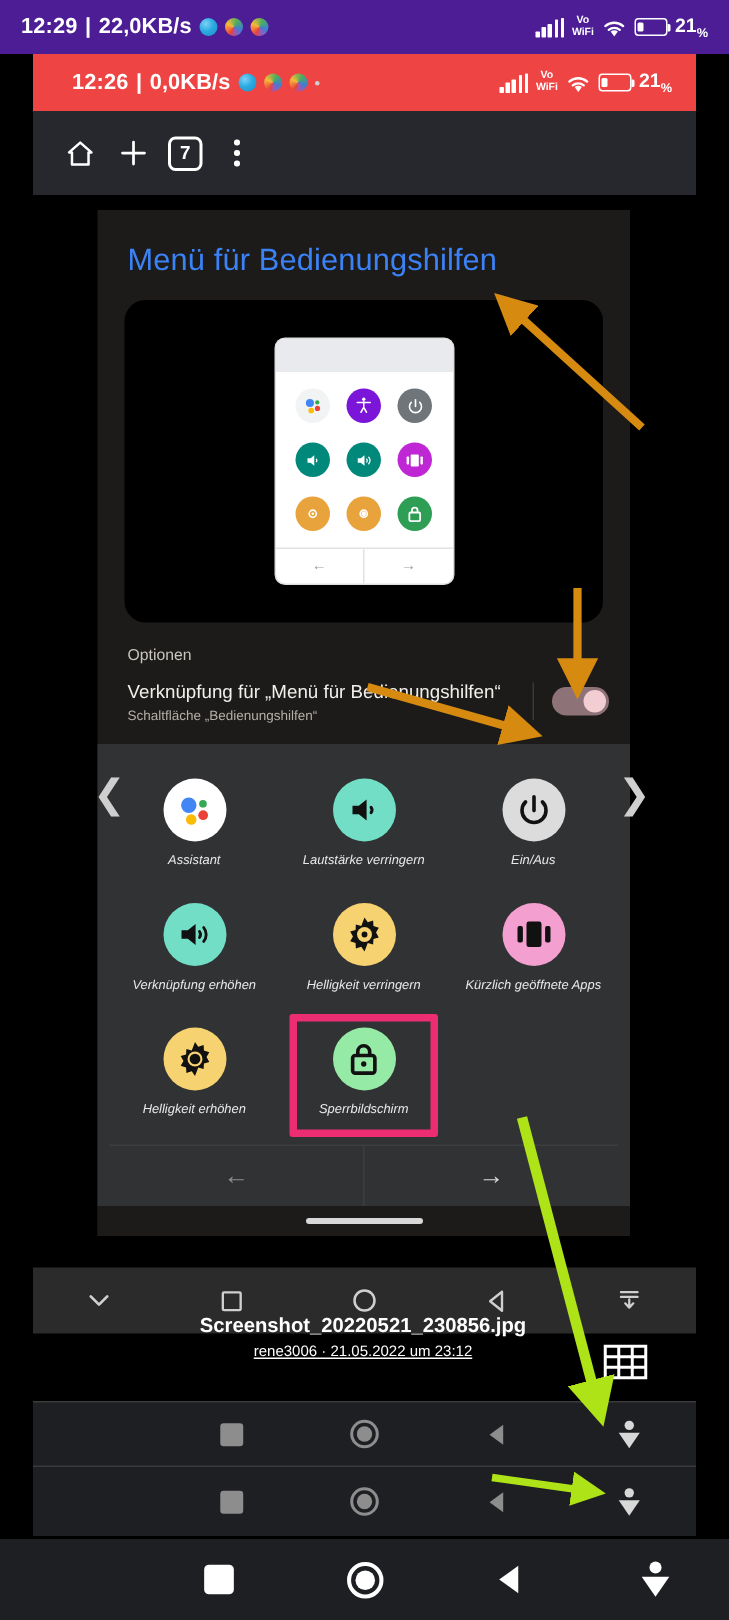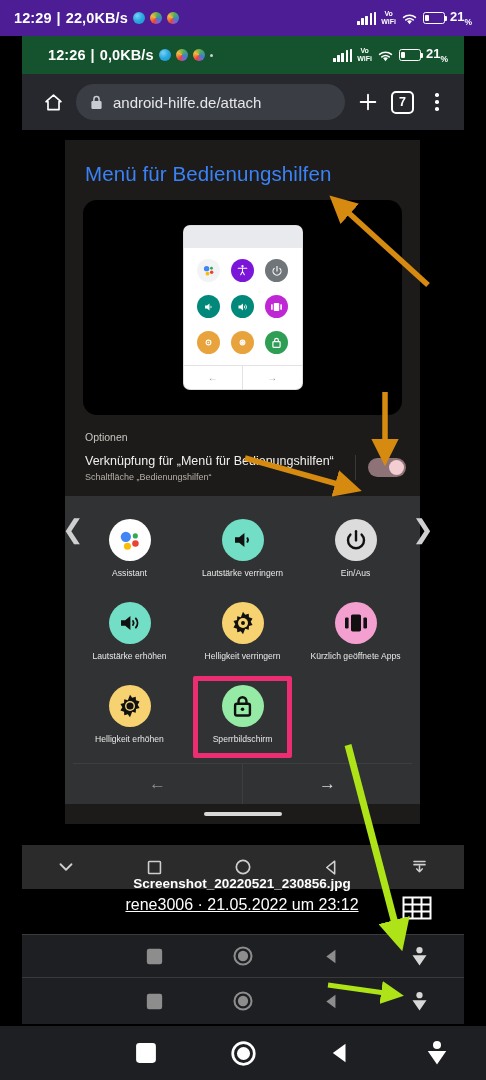--- a/index.html
+++ b/index.html
@@ -32,21 +32,21 @@
   .sigbars i:nth-child(5){height:13px;}
   .vowifi { font-size: 7px; line-height: 7.6px; font-weight: 700; text-align:center; }
   .batt { width:22px; height:11.5px; border:1.6px solid #fff; border-radius:2.6px; position:relative; display:flex; align-items:center; padding:1.3px; }
   .batt::after { content:""; position:absolute; right:-3.4px; top:3px; width:2px; height:5px; background:#fff; border-radius:0 1px 1px 0; }
   .batt span { display:block; height:100%; background:#fff; border-radius:1px; width:24%; }
   .battpct { font-size:13px; font-weight:700; }
   .battpct sub { font-size:8.5px; }
 
   
   .browser { position:absolute; left:22px; top:36px; width:442px; background:#26282d; border-radius:2px; }
-  .sb-inner { background:#14532d; height:38px; padding:0 16px 0 26px; }
+  .sb-inner { background:#ef4444; height:38px; padding:0 16px 0 26px; }
   .toolbar { display:flex; align-items:center; gap:10px; height:56px; padding:0 14px 0 18px; background:#26282d; }
   .omnibox { flex:1; display:flex; align-items:center; gap:10px; height:36px; padding:0 14px;
              background:#3a3d44; border-radius:18px; overflow:hidden; }
   .omnibox .url { color:#e6e7ea; font-size:15px; white-space:nowrap; overflow:hidden; }
   .tb-icon { width:26px; height:26px; display:flex; align-items:center; justify-content:center; color:#fff; flex:none; }
   .tabcount { width:23px; height:23px; border:2px solid #fff; border-radius:5px; color:#fff;
               font-size:12.5px; font-weight:700; display:flex; align-items:center; justify-content:center; }
   .dots { display:flex; flex-direction:column; gap:3.2px; align-items:center; }
   .dots i { width:3.6px; height:3.6px; border-radius:50%; background:#fff; display:block; }
 
@@ -78,40 +78,40 @@
   .opt-sub { color:#b4aea7; font-size:9px; margin-top:3px; }
   .divider-v { width:1px; align-self:stretch; background:#3a3835; margin:2px 12px 2px 0; }
   .toggle { width:38px; height:19px; border-radius:10px; background:#8d7278; position:relative; flex:none; }
   .toggle i { position:absolute; right:2px; top:2px; width:15px; height:15px; border-radius:50%; background:#f2cdd1; display:block; }
 
   
   .a11y { background:#313234; padding:16px 8px 0; }
   .a11y-grid { display:grid; grid-template-columns:repeat(3,1fr); row-gap:6px; }
   .a11y-cell { display:flex; flex-direction:column; align-items:center; gap:7px; padding:7px 2px 10px; position:relative; }
   .a11y-ic { width:42px; height:42px; border-radius:50%; display:flex; align-items:center; justify-content:center; }
-  .a11y-lbl { color:#e9e9e9; font-size:8.6px; line-height:11px; text-align:center; max-width:92px; }
+  .a11y-lbl { color:#e9e9e9; font-size:8.6px; line-height:11px; text-align:center; max-width:92px;font-style:italic; }
   .hl-box { position:absolute; left:7px; right:7px; top:-2px; bottom:-3px; border:5px solid #ec2d72; border-radius:2px; pointer-events:none; }
   .a11y-foot { display:flex; border-top:1px solid #3d3e40; margin-top:8px; }
   .a11y-foot div { flex:1; height:40px; display:flex; align-items:center; justify-content:center; color:#d6d6d6; font-size:17px; }
   .a11y-foot div:first-child { border-right:1px solid #3d3e40; color:#8d8d8d; }
   .homebar { height:20px; background:#1c1b19; display:flex; align-items:center; justify-content:center; }
   .homebar i { width:78px; height:3.5px; border-radius:2px; background:#d8d8d8; display:block; }
 
   
   .chev { position:absolute; top:516px; color:#cfcfcf; font-size:26px; font-weight:300; line-height:1; }
   .chev.l { left:62px; } .chev.r { left:412px; }
 
   
   .actionbar { position:absolute; left:22px; top:845px; width:442px; height:44px; background:#2b2b2b;
                display:flex; align-items:center; }
   .actionbar div { flex:1; display:flex; align-items:center; justify-content:center; color:#cfcfcf; }
 
   .caption { position:absolute; left:0; top:876px; width:484px; text-align:center; color:#fff; }
   .cap-file { font-size:13.5px; font-weight:700; }
-  .cap-meta { font-size:16px; margin-top:5px; text-decoration:underline; }
+  .cap-meta { font-size:10px; margin-top:5px; text-decoration:underline; }
   .gridbtn { position:absolute; left:402px; top:894px; width:30px; height:30px; }
 
   
   .navbar { display:flex; align-items:center; }
   .nav-a { position:absolute; left:22px; top:934px; width:442px; height:44px; background:#1d1f22;
            border-top:1px solid #3a3a3a; border-bottom:1px solid #3a3a3a; }
   .nav-b { position:absolute; left:22px; top:978px; width:442px; height:46px; background:#1d1f22; }
   .nav-c { position:absolute; left:0; top:1026px; width:486px; height:54px; background:#1d1f22; }
   .navbar > div { flex:1; display:flex; align-items:center; justify-content:center; }
 
@@ -188,27 +188,20 @@
         <span class="battpct"><span>21</span><sub>%</sub></span>
       </div>
     </div>
 
     <div class="toolbar">
       <span class="tb-icon">
         <svg width="21" height="21" viewBox="0 0 24 24">
             <path d="M12 3.5 3.5 11h2.2v9.2h12.6V11h2.2Z" fill="none" stroke="#fff" stroke-width="1.9" stroke-linejoin="round"></path>
           </svg>
       </span>
-      <div class="omnibox">
-        <svg width="13" height="15" viewBox="0 0 14 16">
-          <rect x="1.5" y="6.5" width="11" height="8.5" rx="1.4" fill="#c9ccd2"></rect>
-          <path d="M4.2 6.5V4.4a2.8 2.8 0 0 1 5.6 0v2.1" fill="none" stroke="#c9ccd2" stroke-width="1.6"></path>
-        </svg>
-        <span class="url">android-hilfe.de/attach</span>
-      </div>
       <span class="tb-icon">
         <svg width="22" height="22" viewBox="0 0 24 24">
             <path d="M12 4v16M4 12h16" stroke="#fff" stroke-width="2" stroke-linecap="round"></path>
           </svg>
       </span>
       <span class="tabcount">7</span>
       <span class="tb-icon dots">
           <i></i>
           <i></i>
           <i></i>
@@ -357,21 +350,21 @@
             <span class="a11y-lbl">Ein/Aus</span>
           </div>
 
           <div class="a11y-cell">
             <span class="a11y-ic" style="background:#72dec6">
               <svg width="24" height="24" viewBox="0 0 24 24">
                   <path d="M3 9.2h4.2L12.4 5v14L7.2 14.8H3z" fill="#111"></path>
                   <path d="M15 10a3.4 3.4 0 0 1 0 4M17.8 7.4a7.2 7.2 0 0 1 0 9.2" stroke="#111" stroke-width="1.9" fill="none" stroke-linecap="round"></path>
                 </svg>
             </span>
-            <span class="a11y-lbl">Lautstärke erhöhen</span>
+            <span class="a11y-lbl">Verknüpfung erhöhen</span>
           </div>
 
           <div class="a11y-cell">
             <span class="a11y-ic" style="background:#f7d270">
               <svg width="26" height="26" viewBox="0 0 24 24">
                   <path d="M12 1.6 14 4.4l3.3-1 .2 3.4 3.3 1-1.7 3 1.7 3-3.3 1-.2 3.4-3.3-1L12 22.4l-2-2.8-3.3 1-.2-3.4-3.3-1 1.7-3-1.7-3 3.3-1 .2-3.4 3.3 1z" fill="#111"></path>
                   <circle cx="12" cy="12" r="4.6" fill="#f7d270"></circle>
                   <circle cx="12" cy="12" r="1.8" fill="#111"></circle>
                 </svg>
             </span>

